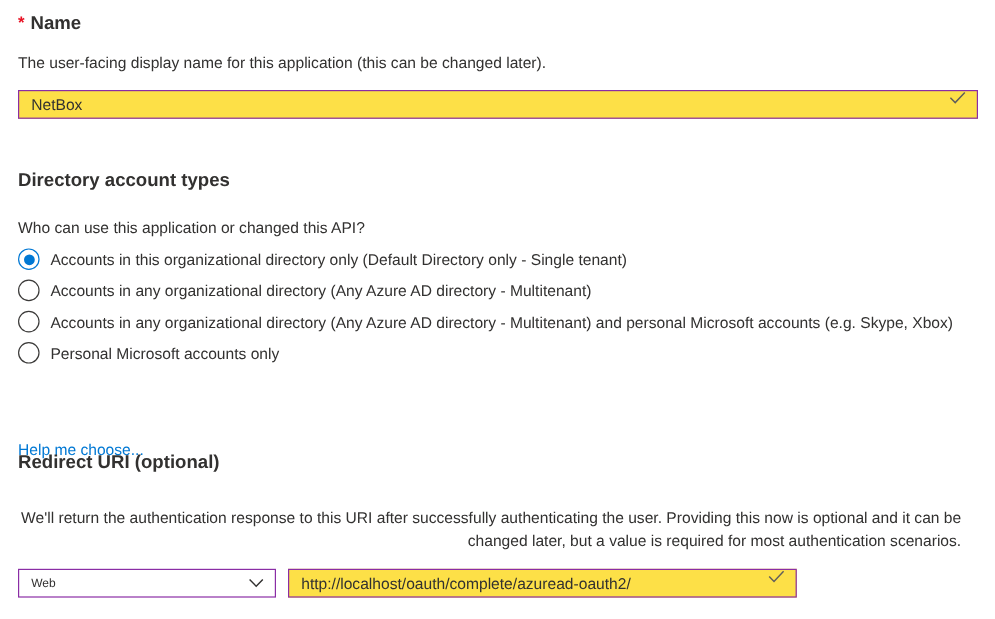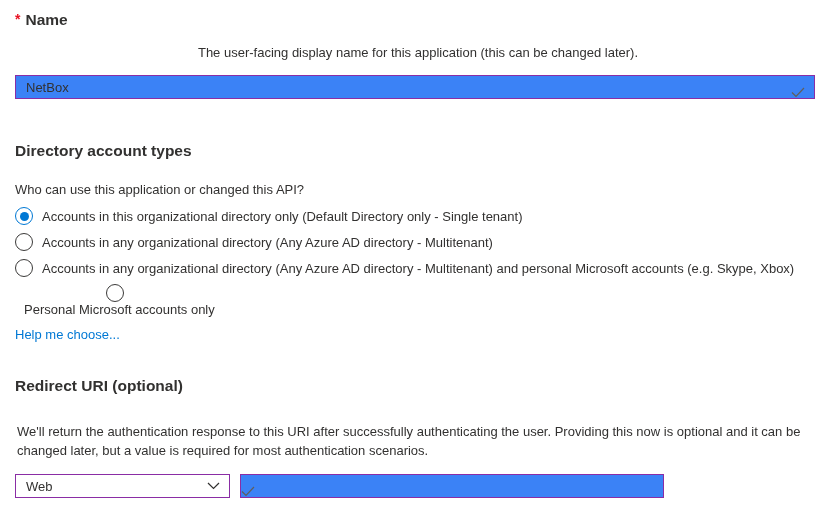--- a/index.html
+++ b/index.html
@@ -21,23 +21,23 @@
   }
   .desc {
     font-size: 13px;
     line-height: 19px;
     color: #323130;
     margin: 0;
   }
   
   .text-field {
     border: 1px solid #8a2da5;
-    background: #3b82f6;
+    background: #fde047;
     display: flex;
-    align-items: flex-end;
+    align-items: flex-start;
     height: 24px;
   }
   .text-field input {
     flex: 1;
     height: 100%;
     border: none;
     outline: none;
     background: transparent;
     font-family: "Liberation Sans", sans-serif;
     font-size: 13px;
@@ -52,21 +52,21 @@
     align-items: center;
   }
   
   .dropdown {
     border: 1px solid #8a2da5;
     background: #fff;
     display: flex;
     align-items: center;
     height: 24px;
     padding: 0 9px 0 10px;
-    font-size: 13px;
+    font-size: 10px;
     cursor: pointer;
   }
   .dropdown .dd-value { flex: 1; }
   
   .radio-row {
     position: absolute;
     left: 15px;
     display: flex;
     align-items: center;
     height: 20px;
@@ -95,39 +95,40 @@
     margin-left: 9px;
     font-size: 13px;
     color: #323130;
     white-space: nowrap;
   }
   .link {
     font-size: 13px;
     color: #0078d4;
     text-decoration: none;
     cursor: pointer;
+    margin-top: 40px;
   }
   .required-marker {
     color: #e81123;
     font-size: 14px;
     margin-right: 5px;
     position: relative;
     top: -1px;
   }
 </style>
 </head>
 <body>
 
 <div class="abs" style="left:15px; top:11px;">
   <span class="section-title">
     <span class="required-marker">*</span><span>Name</span>
   </span>
 </div>
 
-<p class="desc abs" style="left:15px; top:43px; width:806px;text-align:center;">The user-facing display name for this application (this can be changed later).</p>
+<p class="desc abs" style="left:15px; top:43px; width:806px;">The user-facing display name for this application (this can be changed later).</p>
 
 <div class="text-field abs" style="left:15px; top:75px; width:800px;">
   <input type="text" value="NetBox" style="">
   <span class="field-icon">
     <svg width="14" height="11" viewBox="0 0 14 11">
         <path d="M1 5.5 L5 9.5 L13 1" fill="none" stroke="#605e5c" stroke-width="1.2"></path>
       </svg>
   </span>
 </div>
 
@@ -149,41 +150,42 @@
   <span class="radio-label">Accounts in any organizational directory (Any Azure AD directory - Multitenant)</span>
 </div>
 
 <div class="radio-row" style="top:258px;">
   <span class="radio-circle">
       <span class="radio-dot"></span>
     </span>
   <span class="radio-label">Accounts in any organizational directory (Any Azure AD directory - Multitenant) and personal Microsoft accounts (e.g. Skype, Xbox)</span>
 </div>
 
-<div class="radio-row" style="top:284px;flex-direction:column;">
+<div class="radio-row" style="top:284px;">
   <span class="radio-circle">
       <span class="radio-dot"></span>
     </span>
   <span class="radio-label">Personal Microsoft accounts only</span>
 </div>
 
 <a class="link abs" style="left:15px; top:327px;">Help me choose...</a>
 
 <h2 class="section-title abs" style="left:15px; top:377px;">Redirect URI (optional)</h2>
 
-<p class="desc abs" style="left:17px; top:422px; width:800px;">We'll return the authentication response to this URI after successfully authenticating the user. Providing this now is optional and it can be changed later, but a value is required for most authentication scenarios.</p>
+<p class="desc abs" style="left:1px; top:422px; width:800px;text-align:right;">We'll return the authentication response to this URI after successfully authenticating the user. Providing this now is optional and it can be changed later, but a value is required for most authentication scenarios.</p>
 
 <div class="dropdown abs" style="left:15px; top:474px; width:215px;">
   <span class="dd-value">Web</span>
   <span style="display:flex;align-items:center;">
     <svg width="13" height="8" viewBox="0 0 13 8">
         <path d="M1 1 L6.5 6.5 L12 1" fill="none" stroke="#323130" stroke-width="1.2"></path>
       </svg>
   </span>
 </div>
 
 <div class="text-field abs" style="left:240px; top:474px; width:424px;">
+  <input type="text" value="http://localhost/oauth/complete/azuread-oauth2/" style="">
   <span class="field-icon">
     <svg width="14" height="11" viewBox="0 0 14 11">
         <path d="M1 5.5 L5 9.5 L13 1" fill="none" stroke="#605e5c" stroke-width="1.2"></path>
       </svg>
   </span>
 </div>
 
 </body></html>

